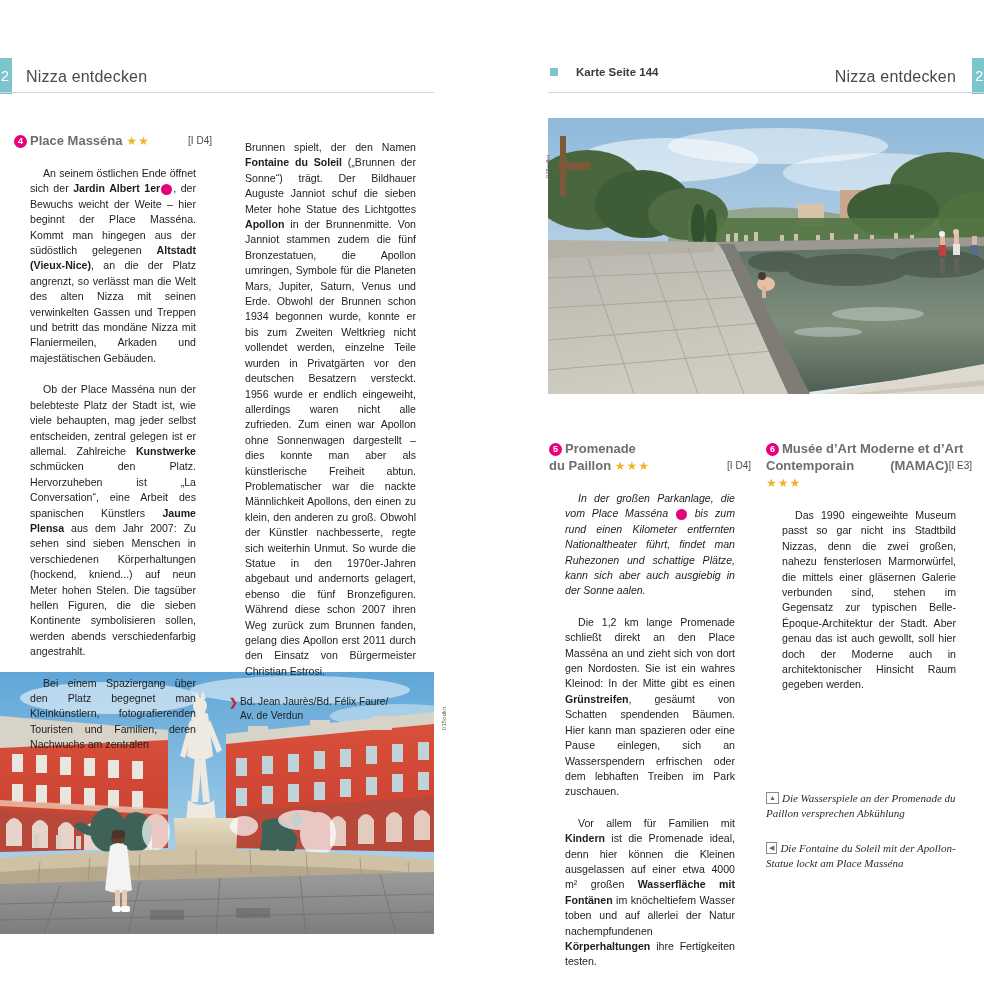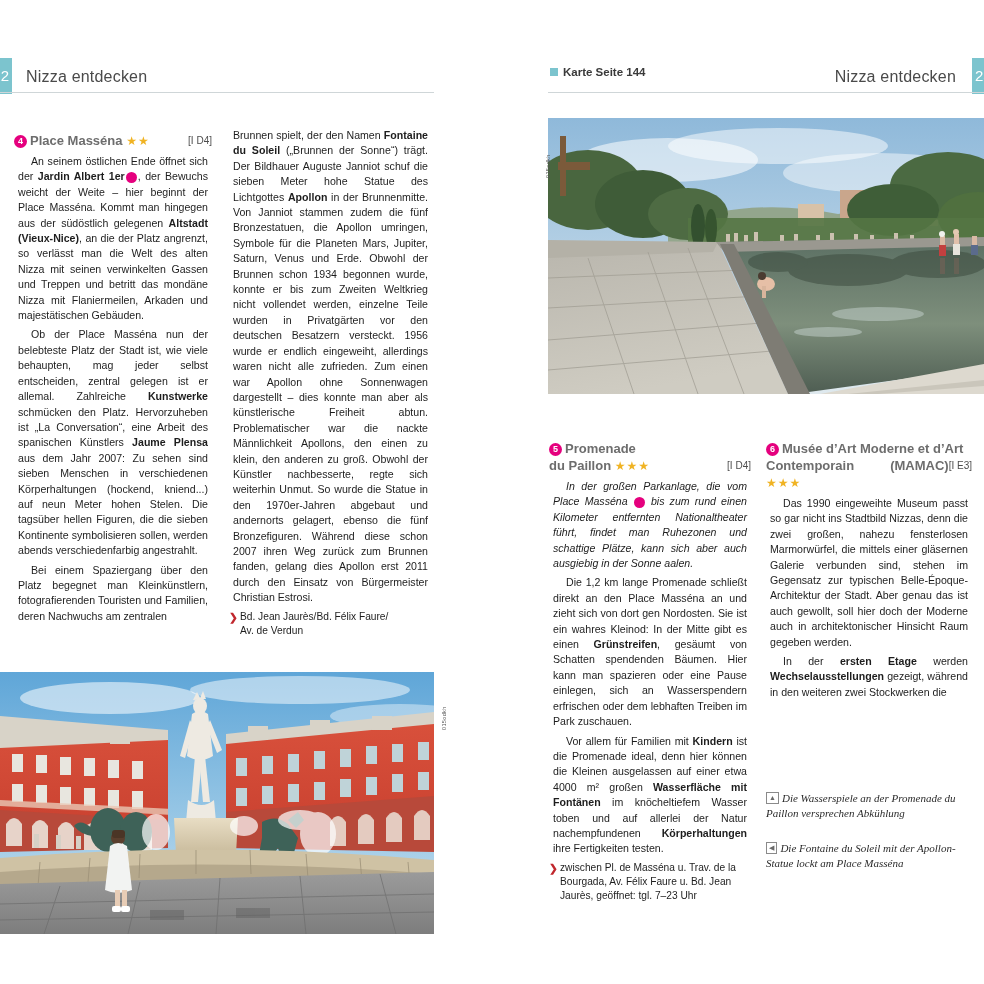--- a/index.html
+++ b/index.html
@@ -45,36 +45,36 @@
     height: 1px;
     background: #cfd6d8;
   }
 
   .map-ref {
     position: absolute;
     left: 550px; top: 66px;
     font-size: 11.5px;
     font-weight: bold;
     color: #3a3a3a;
-    display: flex; align-items: center; gap: 5px;
+    display: flex; align-items: center; gap: 18px;
   }
   .map-swatch {
     width: 8px; height: 8px; background: #7cc4ce; display: inline-block;
   }
 
   
   .col {
     position: absolute;
     font-size: 10.6px;
     line-height: 15.4px;
     text-align: justify;
     color: #1d1d1d;
     hyphens: manual;
   }
-  .col p { margin: 4px; text-indent: 13px; }
+  .col p { margin: 16px; text-indent: 13px; }
   .col p.noindent { text-indent: 0; }
   .col b { font-weight: bold; }
   .col i { font-style: italic; }
 
   
   #col-1 { left: 14px;  top: 132px; width: 198px; }
   #col-2 { left: 229px; top: 124px; width: 203px; }
   #col-3 { left: 549px; top: 440px; width: 202px; }
   #col-4 { left: 766px; top: 440px; width: 206px; }
 
@@ -535,21 +535,20 @@
   <div class="poi-head">
     <span class="bullet-num">6</span><span class="title">Musée d’Art Moderne et d’Art</span><br>
     <span class="grid-ref">[I E3]</span>
     <span class="title">Contemporain (MAMAC)</span>
     <span class="stars">★★★</span>
   </div>
 
 
   <p>Das 1990 eingeweihte Museum passt so gar nicht ins Stadtbild Nizzas, denn die zwei großen, nahezu fensterlosen Marmorwürfel, die mittels einer gläsernen Galerie verbunden sind, stehen im Gegensatz zur typischen Belle-Époque-Architektur der Stadt. Aber genau das ist auch gewollt, soll hier doch der Moderne auch in architektonischer Hinsicht Raum gegeben werden.</p>
 
-  <p><span>In der </span><b>ersten Etage</b><span> werden </span><b>Wechselausstellungen</b><span> gezeigt, während in den weiteren zwei Stockwerken die</span></p>
 </div>
 
 <div class="caption" id="caption-1">
   <span class="cap-marker">▲</span><span>Die Wasserspiele an der Promenade du Paillon versprechen Abkühlung</span>
 </div>
 <div class="caption" id="caption-2">
   <span class="cap-marker">◀</span><span>Die Fontaine du Soleil mit der Apollon-Statue lockt am Place Masséna</span>
 </div>
 
 </body></html>

